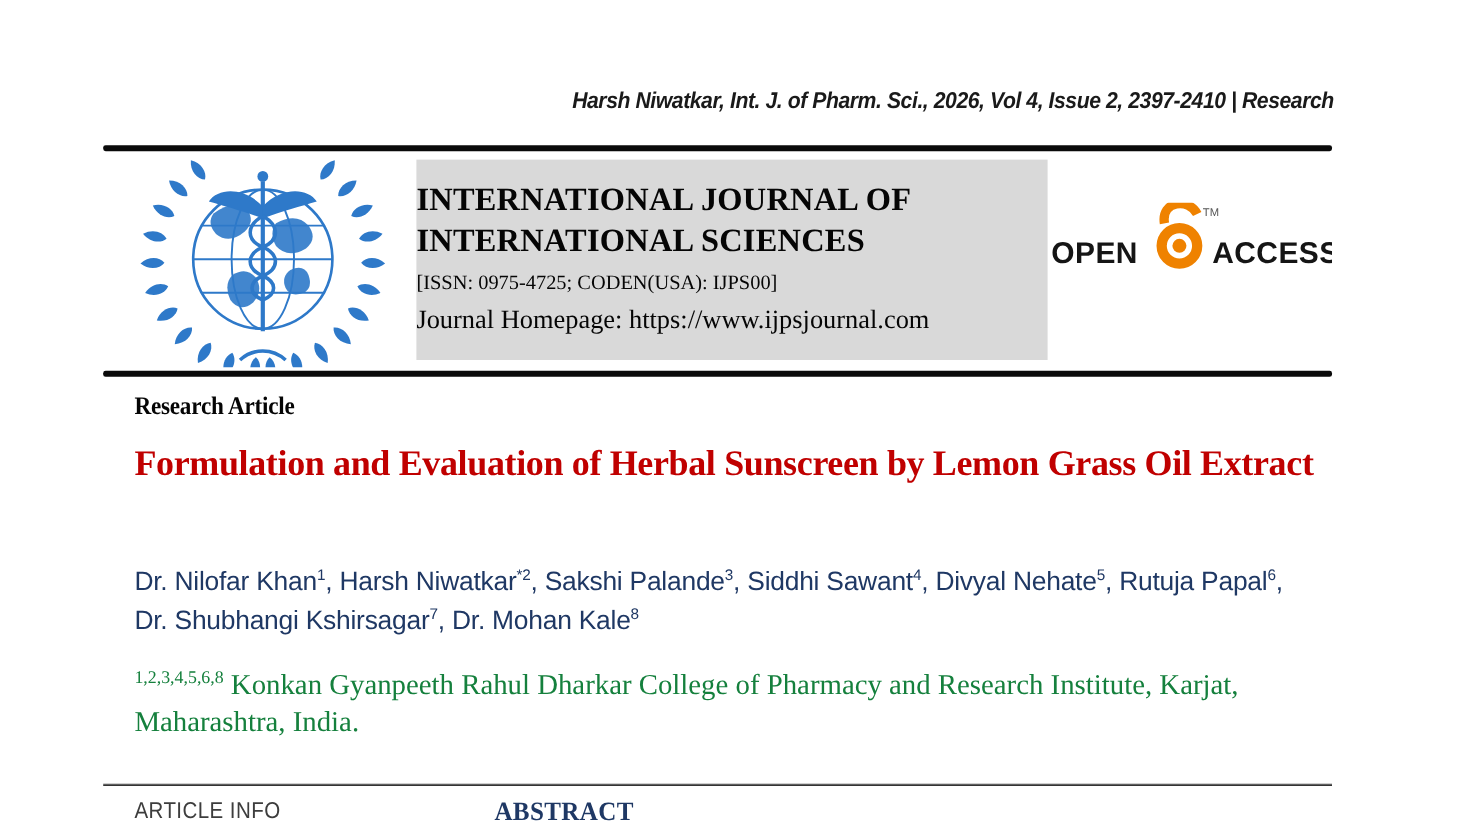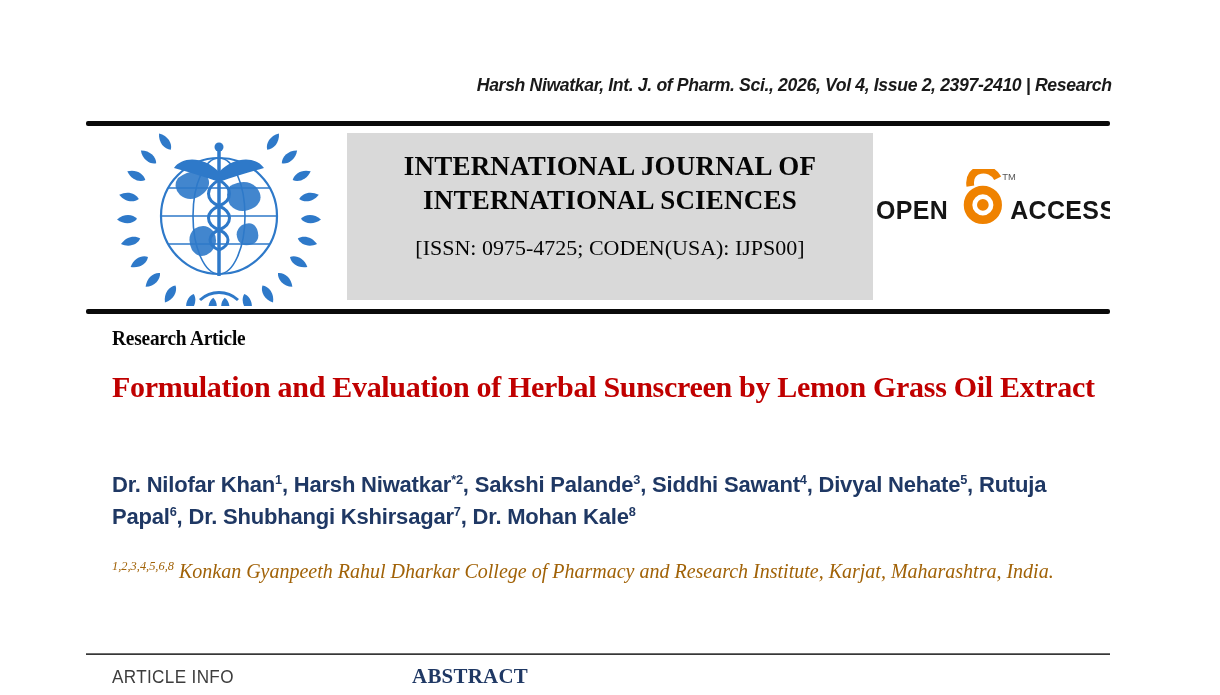--- a/index.html
+++ b/index.html
@@ -25,52 +25,52 @@
   }
 
   .rule-thick{position:absolute;left:86px;width:1024px;height:5px;background:var(--rule-black);border-radius:2px;}
   .rule-thick.top{top:121px;}
   .rule-thick.bottom{top:309px;}
 
   .logo{position:absolute;left:108px;top:126px;}
 
   .masthead-box{
     position:absolute;left:347px;top:133px;width:526px;height:167px;
-    background:var(--masthead-bg);text-align:center;padding-top:16px;
+    background:var(--masthead-bg);text-align:left;padding-top:16px;
     font-family:"Liberation Serif",serif;color:#050505;
   }
   .journal-title{font-size:27px;font-weight:bold;line-height:34px;letter-spacing:0.2px;}
-  .issn-line{font-size:22px;line-height:31px;margin-top:15px;}
+  .issn-line{font-size:17px;line-height:31px;margin-top:3px;}
   .homepage-line{font-size:22px;line-height:30px;color:#050505;text-decoration:none;display:block;}
 
   .oa{position:absolute;left:876px;top:169px;width:234px;}
 
   .type-label{
     position:absolute;left:112px;top:326px;
     font-family:"Liberation Serif",serif;font-weight:bold;font-size:21px;color:#050505;
     transform:scaleX(0.92);transform-origin:left center;letter-spacing:-0.2px;
   }
 
   .article-title{
     position:absolute;left:112px;top:365px;width:985px;
     font-family:"Liberation Serif",serif;font-weight:bold;font-size:30px;
     line-height:44px;color:var(--title-red);letter-spacing:-0.3px;
   }
 
   .authors{
     position:absolute;left:112px;top:469px;width:960px;
-    font-family:"Liberation Sans",sans-serif;font-weight:bold;font-size:22px;
+    font-family:"Liberation Sans",sans-serif;font-weight:normal;font-size:22px;
     line-height:32px;color:var(--authors-navy);letter-spacing:-0.2px;
   }
   .authors sup{font-size:58%;line-height:0;}
 
   .affiliations{
     position:absolute;left:112px;top:556px;width:1002px;
-    font-family:"Liberation Serif",serif;font-style:italic;font-size:20px;
-    line-height:31px;color:#a16207;
+    font-family:"Liberation Serif",serif;font-size:24px;
+    line-height:31px;color:#15803d;
   }
   .affiliations sup{font-size:62%;line-height:0;}
 
   .rule-thin{position:absolute;left:86px;top:653px;width:1024px;height:2px;
     background:linear-gradient(to bottom,#8a8a8a,#1c1c1c);}
 
   .info-label{
     position:absolute;left:112px;top:666px;
     font-family:"Liberation Sans",sans-serif;font-size:19px;color:var(--label-gray);
     letter-spacing:0.4px;transform:scaleX(0.9);transform-origin:left center;
@@ -146,20 +146,21 @@
     <path class="logo-fill" d="M111,46 C96,30 74,30 66,42 C80,46 94,50 111,56 Z"></path>
     <path class="logo-fill" d="M111,46 C126,30 148,30 156,42 C142,46 128,50 111,56 Z"></path>
     <path class="logo-stroke" stroke-width="3" d="M111,54 C97,62 97,74 111,80 C125,86 125,98 111,104 C99,109 99,119 111,124"></path>
     <path class="logo-stroke" stroke-width="3" d="M111,54 C125,62 125,74 111,80 C97,86 97,98 111,104 C123,109 123,119 111,124"></path>
   </svg>
 
   <div class="masthead-box">
     <div class="journal-title">INTERNATIONAL JOURNAL OF</div>
     <div class="journal-title">INTERNATIONAL SCIENCES</div>
     <div class="issn-line">[ISSN: 0975-4725; CODEN(USA): IJPS00]</div>
+    <a class="homepage-line" href="#">Journal Homepage: https://www.ijpsjournal.com</a>
   </div>
 
   <svg class="oa" viewBox="0 0 300 96" aria-hidden="true">
     <text class="oa-word" x="0" y="64">OPEN</text>
     <g>
       <path class="oa-stroke" stroke-width="10" d="M121,22 C117,-2 147,-6 156,12"></path>
       <circle class="oa-stroke" stroke-width="11" cx="137" cy="46" r="19"></circle>
       <circle class="oa-fill" cx="137" cy="46" r="7.5"></circle>
     </g>
     <text class="oa-tm" x="162" y="14">TM</text>

